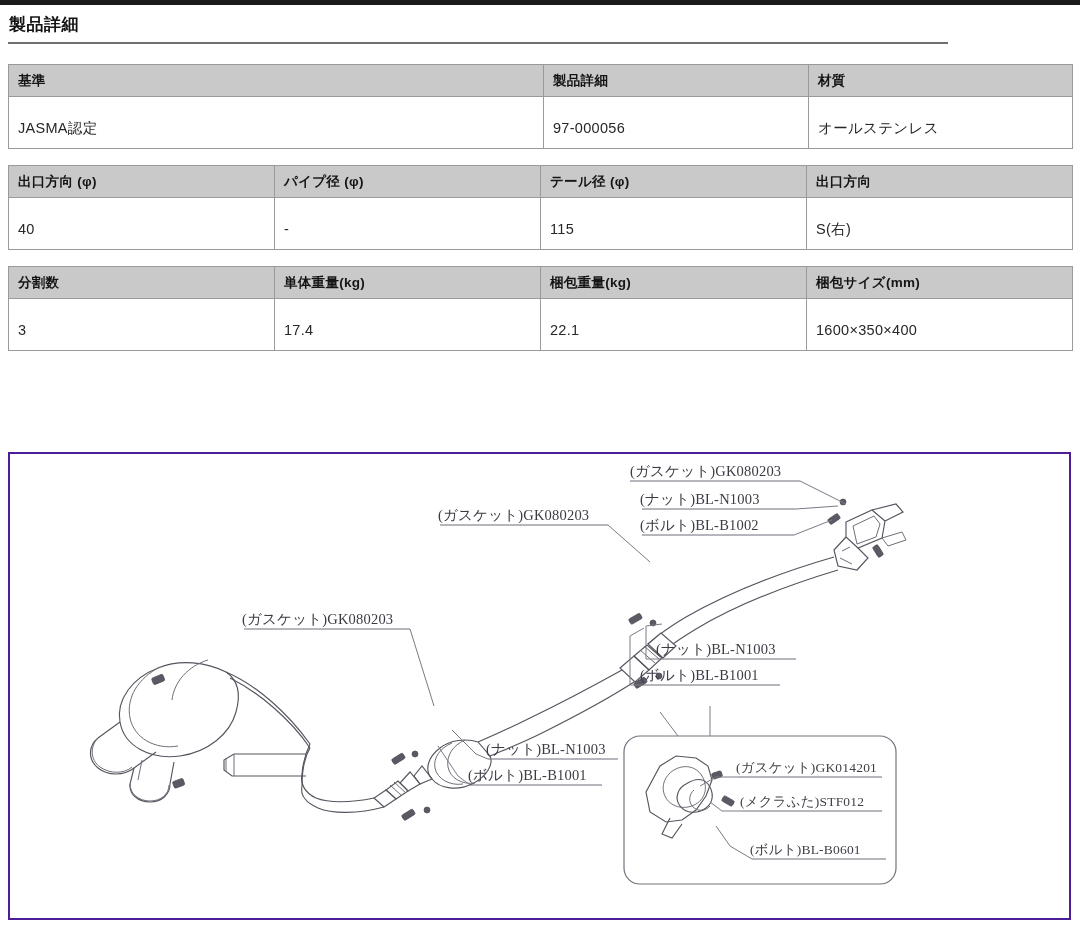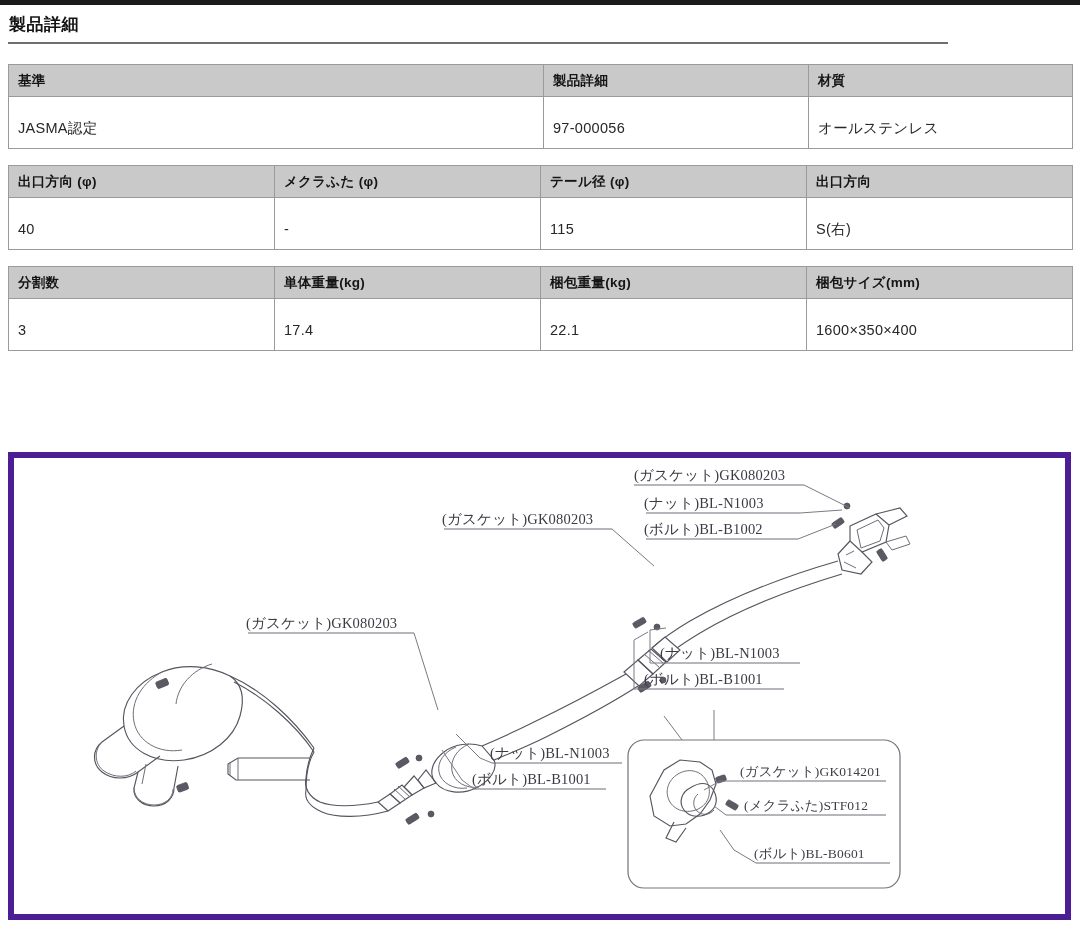--- a/index.html
+++ b/index.html
@@ -82,21 +82,21 @@
   .sp1 { margin-top: 16px; }
   .sp2 { margin-top: 16px; }
   .sp3 { margin-top: 20px; }
   
   .figure-box {
     position: absolute;
     left: 8px;
     top: 447px;
     width: 1063px;
     height: 468px;
-    border: 6px solid #4c1d95;
+    border: 2px solid #4c1d95;
     background: #ffffff;
     box-sizing: border-box;
     overflow: hidden;
   }
   .figure-box svg { display: block; }
   .lbl {
     font-family: "Liberation Serif", "DejaVu Serif", serif;
     font-size: 14.5px;
     fill: #3b3b44;
     letter-spacing: 0.2px;
@@ -150,21 +150,21 @@
   <table class="tbl t2 sp1">
     <colgroup>
         <col class="q">
         <col class="q">
         <col class="q">
         <col class="q">
       </colgroup>
     <tbody>
         <tr>
       <th>出口方向 (φ)</th>
-      <th>メクラふた (φ)</th>
+      <th>パイプ径 (φ)</th>
       <th>テール径 (φ)</th>
       <th>出口方向</th>
     </tr>
     <tr>
       <td>40</td>
       <td>-</td>
       <td>115</td>
       <td>S(右)</td>
     </tr>
   </tbody>

